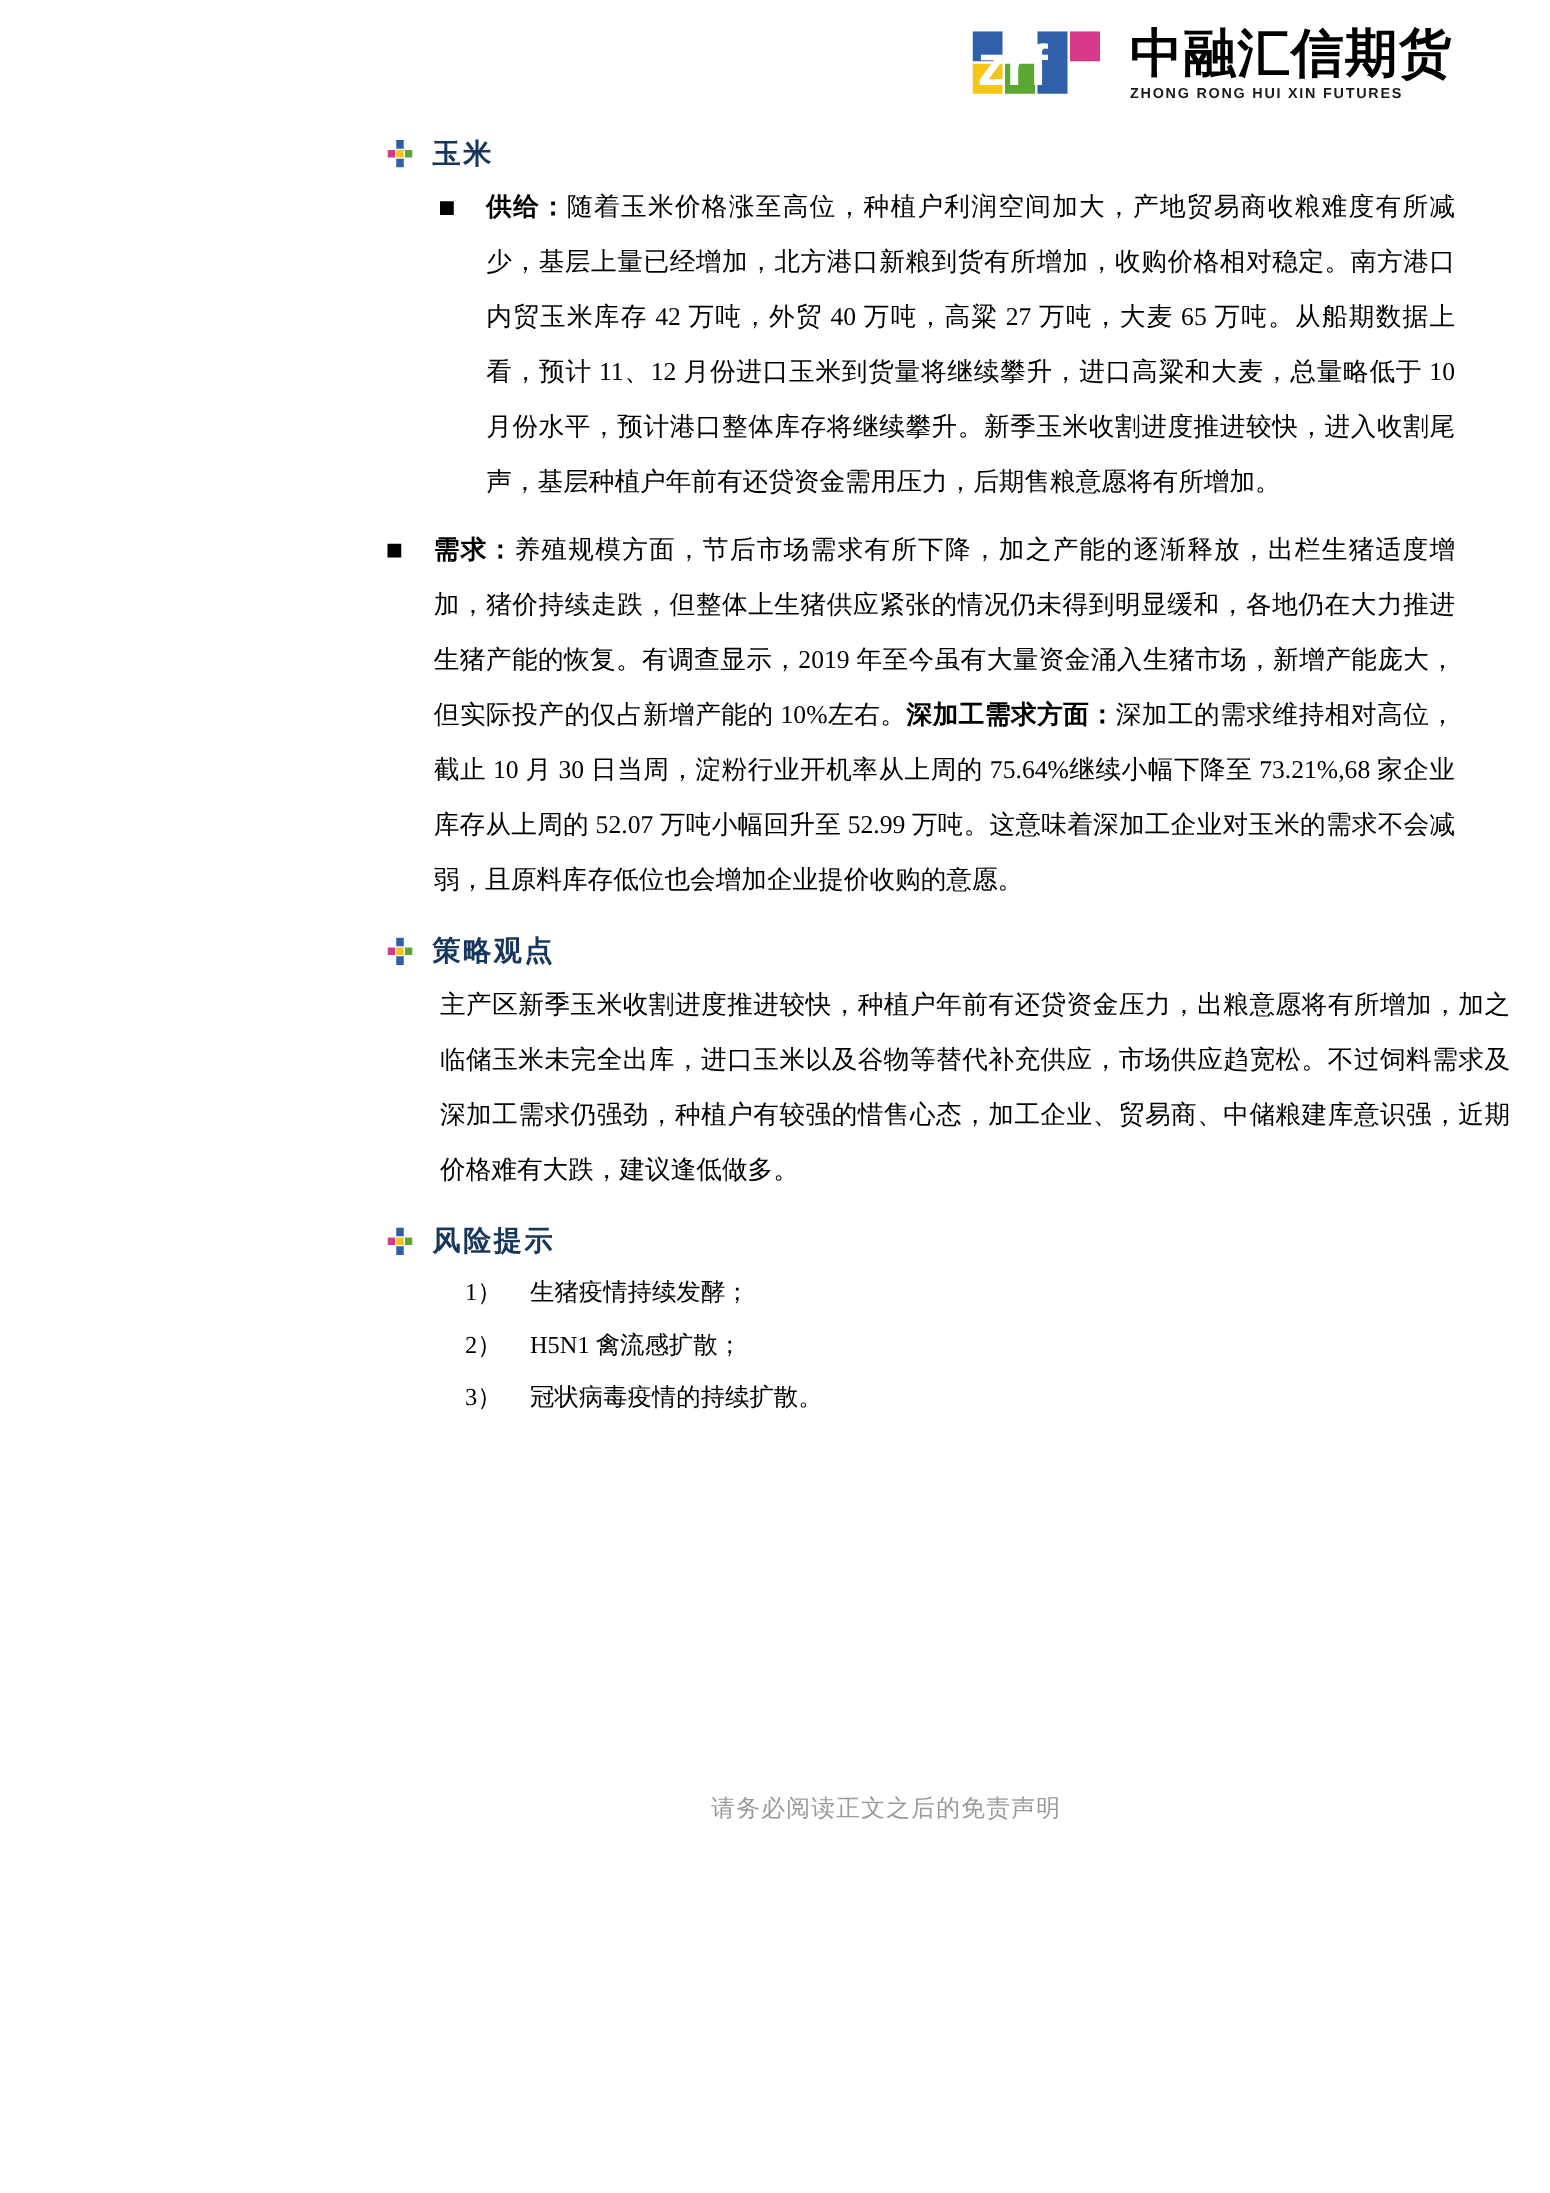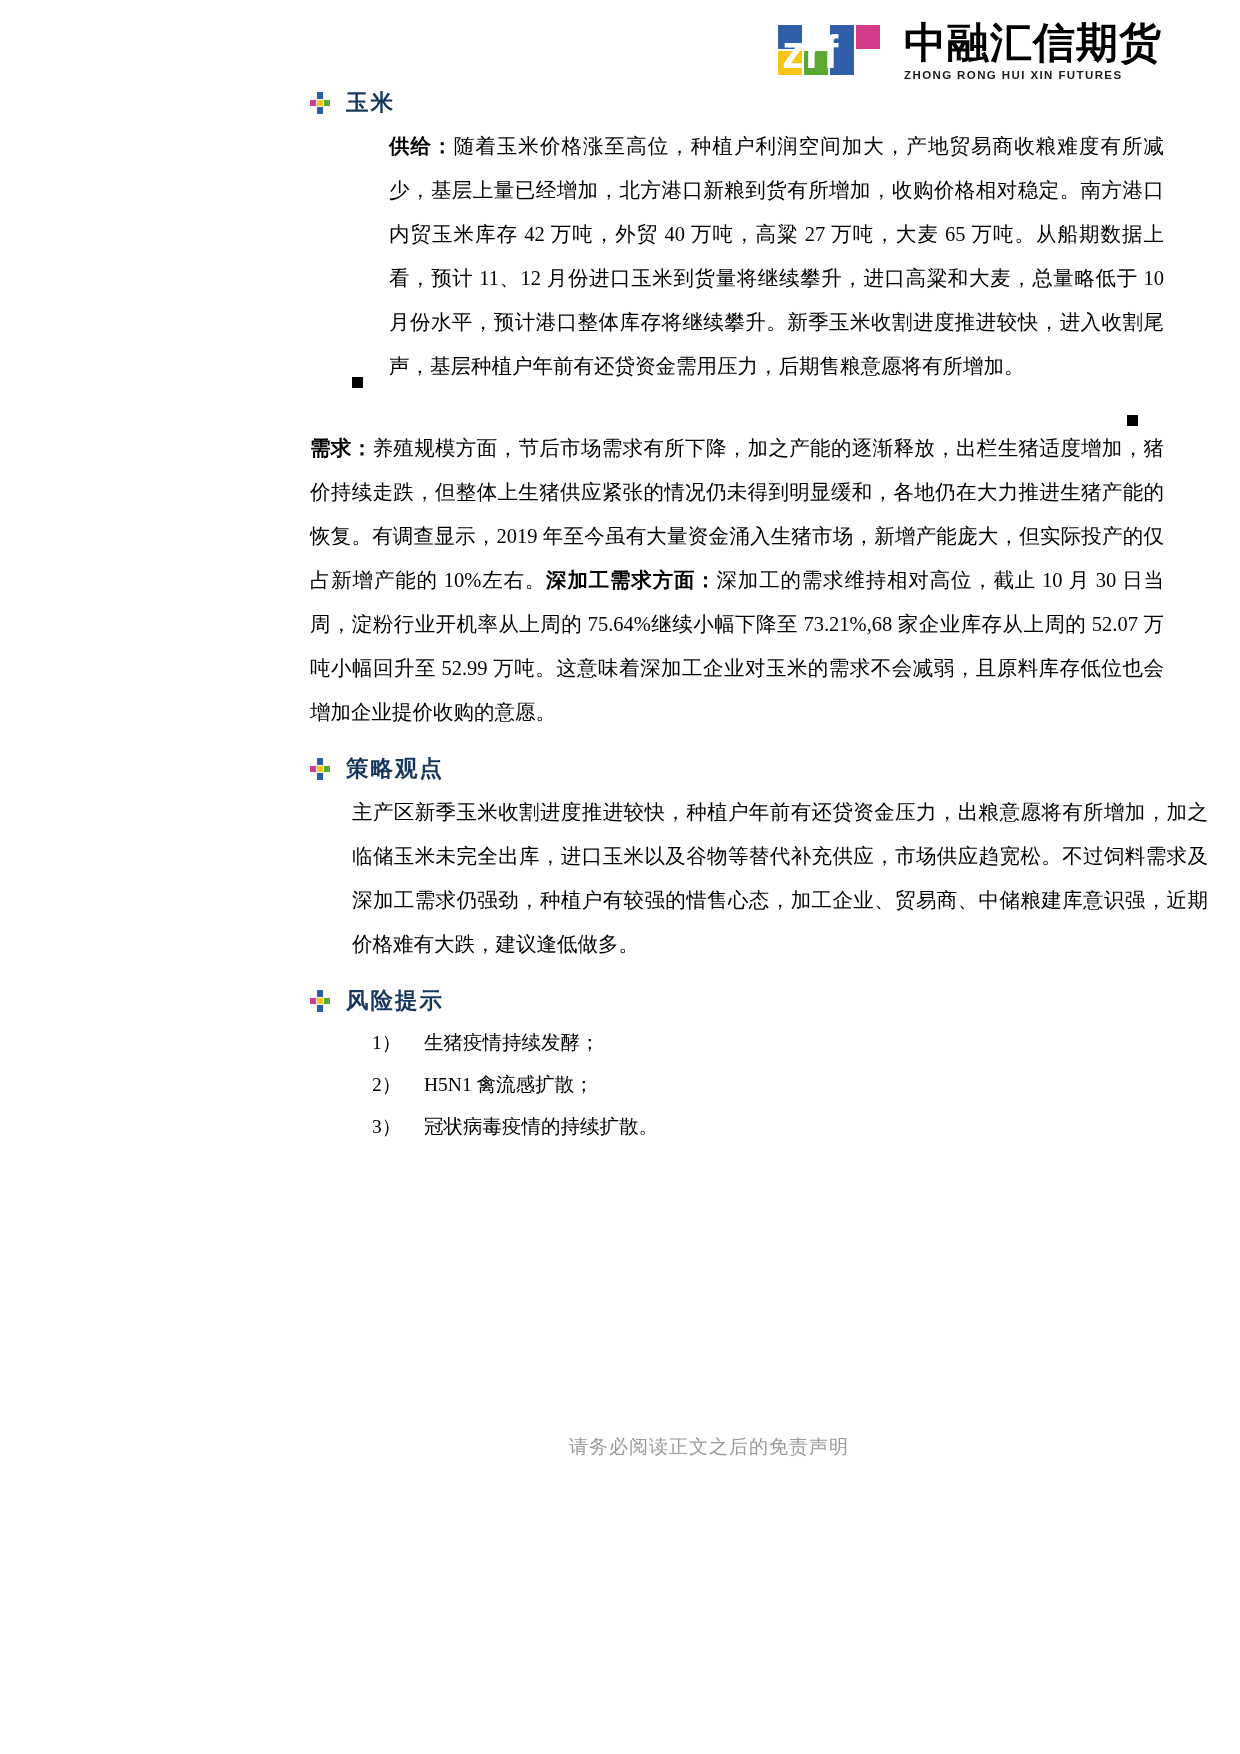--- a/index.html
+++ b/index.html
@@ -55,21 +55,21 @@
     font-weight: bold;
     letter-spacing: 1.4px;
     color: #1a1a1a;
     margin-top: 6px;
   }
 
   
   .content {
     position: absolute;
     left: 0;
-    top: 88px;
+    top: 108px;
     width: 1240px;
   }
 
   .h-row {
     display: flex;
     align-items: flex-start;
     margin-left: 310px;
     margin-bottom: 6px;
   }
   .bullet-icon {
@@ -83,27 +83,26 @@
     font-family: "Liberation Sans", sans-serif;
     font-size: 22.5px;
     font-weight: bold;
     color: #17365d;
     letter-spacing: 2px;
     line-height: 30px;
   }
 
   .sq-row {
     display: flex;
-    align-items: flex-end;
+    align-items: flex-start;
     margin-left: 352px;
     margin-right: 76px;
   }
   .sq-row.indent2 {
     margin-left: 310px;
-    flex-direction: column;
   }
   .sq-bullet {
     width: 11px;
     height: 11px;
     background: #000;
     flex: none;
     margin-top: 17px;
     margin-right: 26px;
   }
   .para {

